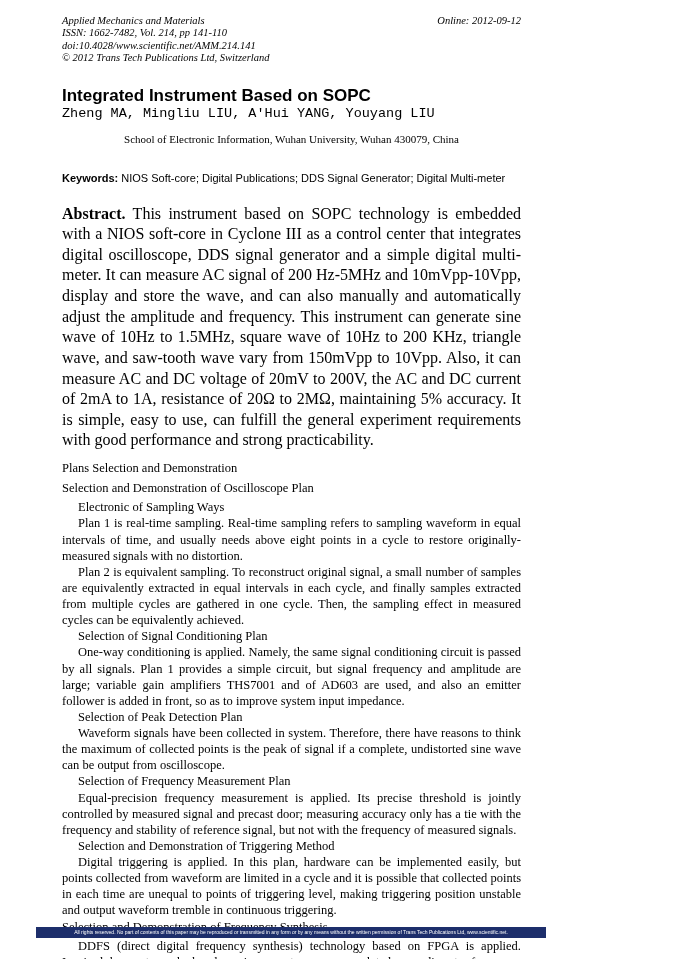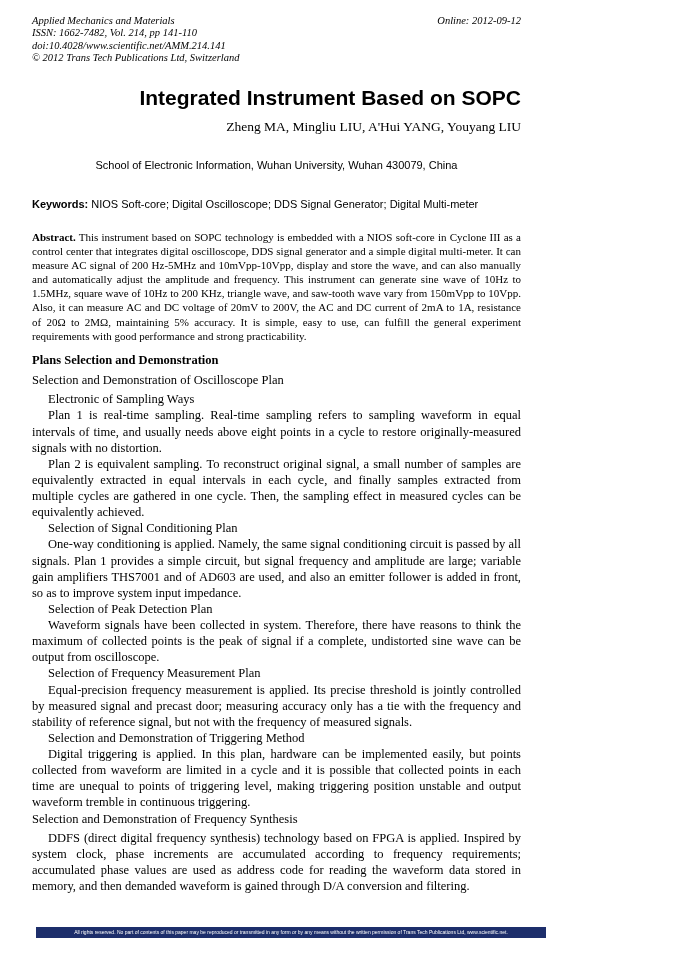--- a/index.html
+++ b/index.html
@@ -2,69 +2,68 @@
 <html><head>
 <meta charset="utf-8">
 <style>
   html, body { margin: 0; padding: 0; background: #ffffff; }
   .page {
     position: relative;
     width: 582px;
     height: 959px;
     background: #ffffff;
     box-sizing: border-box;
-    padding: 15px 61px 0 32px;
+    padding: 15px 61px 0 62px;
     color: #000;
     font-family: "Liberation Serif", serif;
     overflow: hidden;
   }
   .hdr {
     display: flex;
     justify-content: space-between;
     align-items: flex-start;
     font-style: italic;
     font-size: 10.5px;
     line-height: 1.18;
   }
   .hdr-left div { white-space: nowrap; }
   .hdr-right { white-space: nowrap; }
   .title {
-    text-align: right;
+    text-align: left;
     font-family: "Liberation Sans", sans-serif;
     font-weight: bold;
-    font-size: 21px;
+    font-size: 17px;
     margin-top: 21px;
   }
   .authors {
-    text-align: right;
-    font-family: Liberation Serif, serif;
+    text-align: left;
+    font-family: Liberation Mono, monospace;
     font-size: 13.5px;
-    margin-top: 9px;
   }
   .affil {
     text-align: center;
-    font-family: Liberation Sans, sans-serif;
+    font-family: Liberation Serif, serif;
     font-size: 11px;
-    margin-top: 24px;
+    margin-top: 12px;
   }
   .keywords {
     font-family: "Liberation Sans", sans-serif;
     font-size: 11px;
     margin-top: 27px;
   }
   .keywords .lbl { font-weight: bold; }
   .abstract {
     margin-top: 20px;
-    font-size: 11px;
+    font-size: 16px;
     line-height: 1.29;
     text-align: justify;
   }
   .abstract .lbl { font-weight: bold; }
   .blk { font-size: 12.5px; line-height: 1.29; }
-  .h1 { font-weight: bold; margin: 9px 0 4px 0; }
+  .h1 { font-weight: normal; margin: 9px 0 4px 0; }
   .h2 { font-weight: normal; margin: 0 0 3px 0; }
   .p  { text-align: justify; text-indent: 16px; margin: 0; }
   .footer-bar {
     position: absolute;
     left: 36px;
     right: 36px;
     bottom: 21px;
     height: 11px;
     background: #1d2e6b;
     color: #ffffff;
@@ -91,21 +90,21 @@
     <div class="hdr-right">Online: 2012-09-12</div>
   </div>
 
   <div class="title">Integrated Instrument Based on SOPC</div>
 
   <div class="authors">Zheng MA, Mingliu LIU, A'Hui YANG, Youyang LIU</div>
 
   <div class="affil">School of Electronic Information, Wuhan University, Wuhan 430079, China</div>
 
   <div class="keywords">
-    <span class="lbl">Keywords:</span><span> NIOS Soft-core; Digital Oscilloscope; DDS Signal Generator; Digital Multi-meter</span>
+    <span class="lbl">Keywords:</span><span> NIOS Soft-core; Digital Publications; DDS Signal Generator; Digital Multi-meter</span>
   </div>
 
   <div class="abstract">
     <span class="lbl">Abstract.</span><span> This instrument based on SOPC technology is embedded with a NIOS soft-core in Cyclone III as a control center that integrates digital oscilloscope, DDS signal generator and a simple digital multi-meter. It can measure AC signal of 200 Hz-5MHz and 10mVpp-10Vpp, display and store the wave, and can also manually and automatically adjust the amplitude and frequency. This instrument can generate sine wave of 10Hz to 1.5MHz, square wave of 10Hz to 200 KHz, triangle wave, and saw-tooth wave vary from 150mVpp to 10Vpp. Also, it can measure AC and DC voltage of 20mV to 200V, the AC and DC current of 2mA to 1A, resistance of 20Ω to 2MΩ, maintaining 5% accuracy. It is simple, easy to use, can fulfill the general experiment requirements with good performance and strong practicability.</span>
   </div>
 
   <div>
       <div class="blk h1">Plans Selection and Demonstration</div>
       <div class="blk h2">Selection and Demonstration of Oscilloscope Plan</div>
       <div class="blk p">Electronic of Sampling Ways</div>

